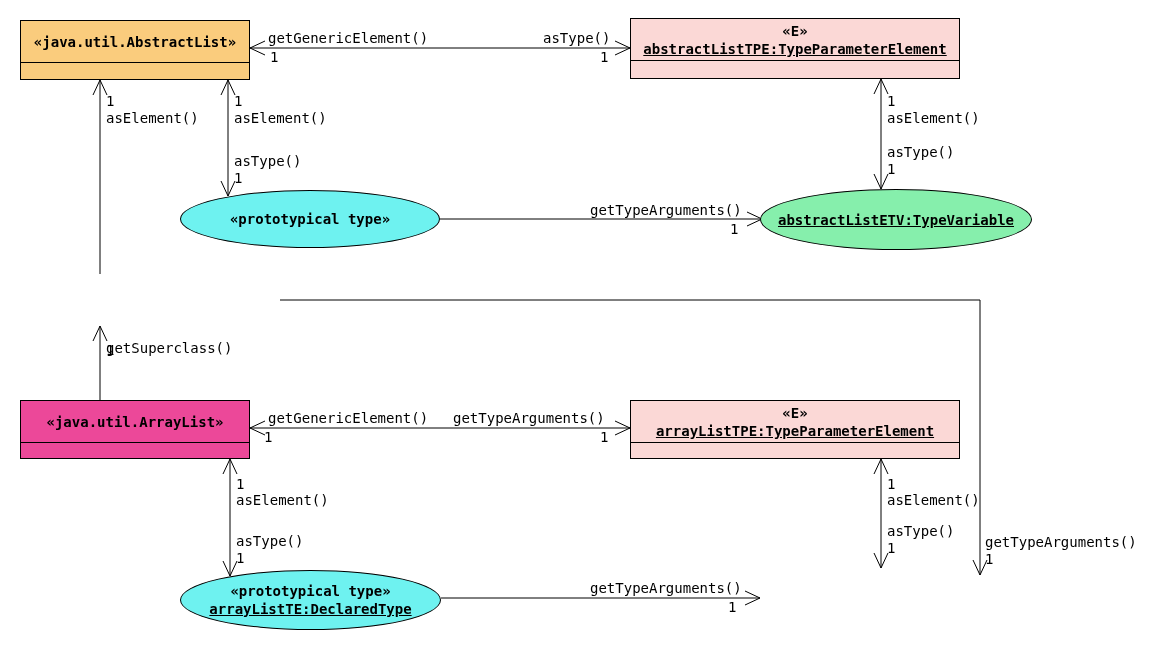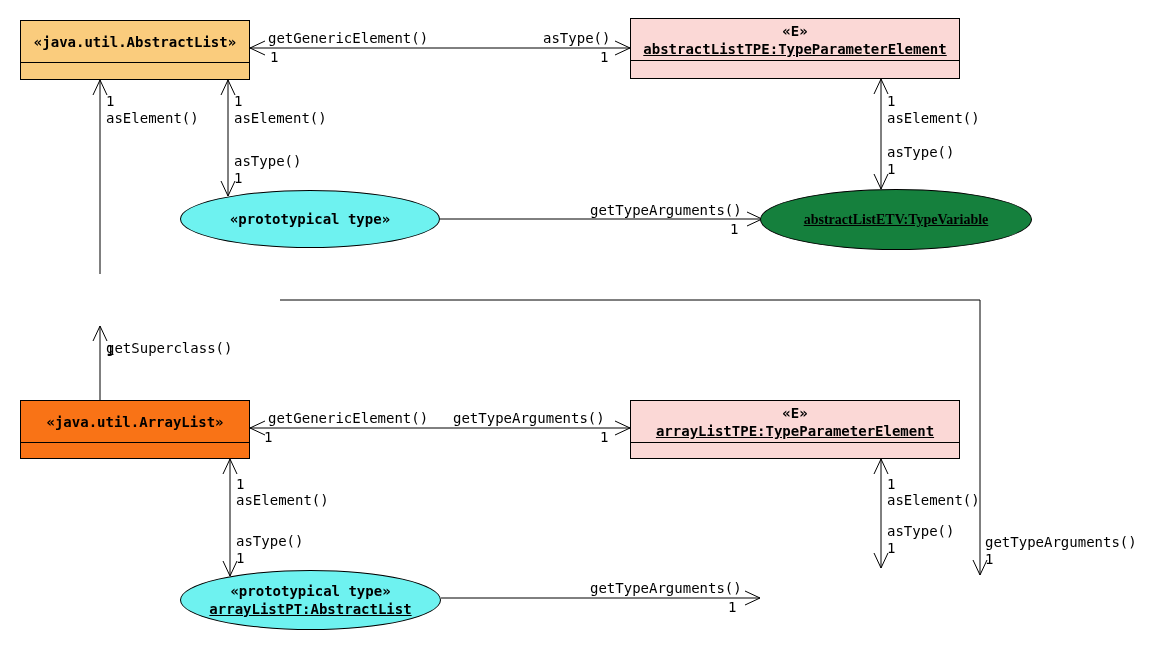--- a/index.html
+++ b/index.html
@@ -110,43 +110,43 @@
       <span class="stereo">«E»</span>
       <span class="uml-name">abstractListTPE:TypeParameterElement</span>
     </div>
     <div class="body"></div>
   </div>
 
   <div class="uml-ellipse" style="left: 180px; top: 190px; width: 260px; height: 58px; background-color: rgb(110, 242, 240);">
     <span class="stereo">«prototypical type»</span>
   </div>
 
-  <div class="uml-ellipse" style="left: 760px; top: 189px; width: 272px; height: 61px; background-color: #15803d; font-family: Liberation Serif, serif;">
+  <div class="uml-ellipse" style="left: 760px; top: 189px; width: 272px; height: 61px; background-color: #86efac;">
     <span class="uml-name">abstractListETV:TypeVariable</span>
   </div>
 
 
-  <div class="uml-box" style="left: 20px; top: 400px; width: 230px; height: 59px; background-color: #f97316;">
+  <div class="uml-box" style="left: 20px; top: 400px; width: 230px; height: 59px; background-color: #ec4899;">
     <div class="head">
       <span class="stereo">«java.util.ArrayList»</span>
     </div>
     <div class="body"></div>
   </div>
 
   <div class="uml-box" style="left: 630px; top: 400px; width: 330px; height: 59px; background-color: rgb(251, 216, 214);">
     <div class="head">
       <span class="stereo">«E»</span>
       <span class="uml-name">arrayListTPE:TypeParameterElement</span>
     </div>
     <div class="body"></div>
   </div>
 
   <div class="uml-ellipse" style="left: 180px; top: 570px; width: 261px; height: 60px; background-color: rgb(110, 242, 240);">
     <span class="stereo">«prototypical type»</span>
-    <span class="uml-name">arrayListPT:AbstractList</span>
+    <span class="uml-name">arrayListTE:DeclaredType</span>
   </div>
 
 
   <div class="lbl" style="left:268px; top:31px;">getGenericElement()</div>
   <div class="lbl" style="left:270px; top:50px;">1</div>
   <div class="lbl" style="left:543px; top:31px;">asType()</div>
   <div class="lbl" style="left:600px; top:50px;">1</div>
 
   <div class="lbl" style="left:106px; top:94px;">1</div>
   <div class="lbl" style="left:106px; top:111px;">asElement()</div>

